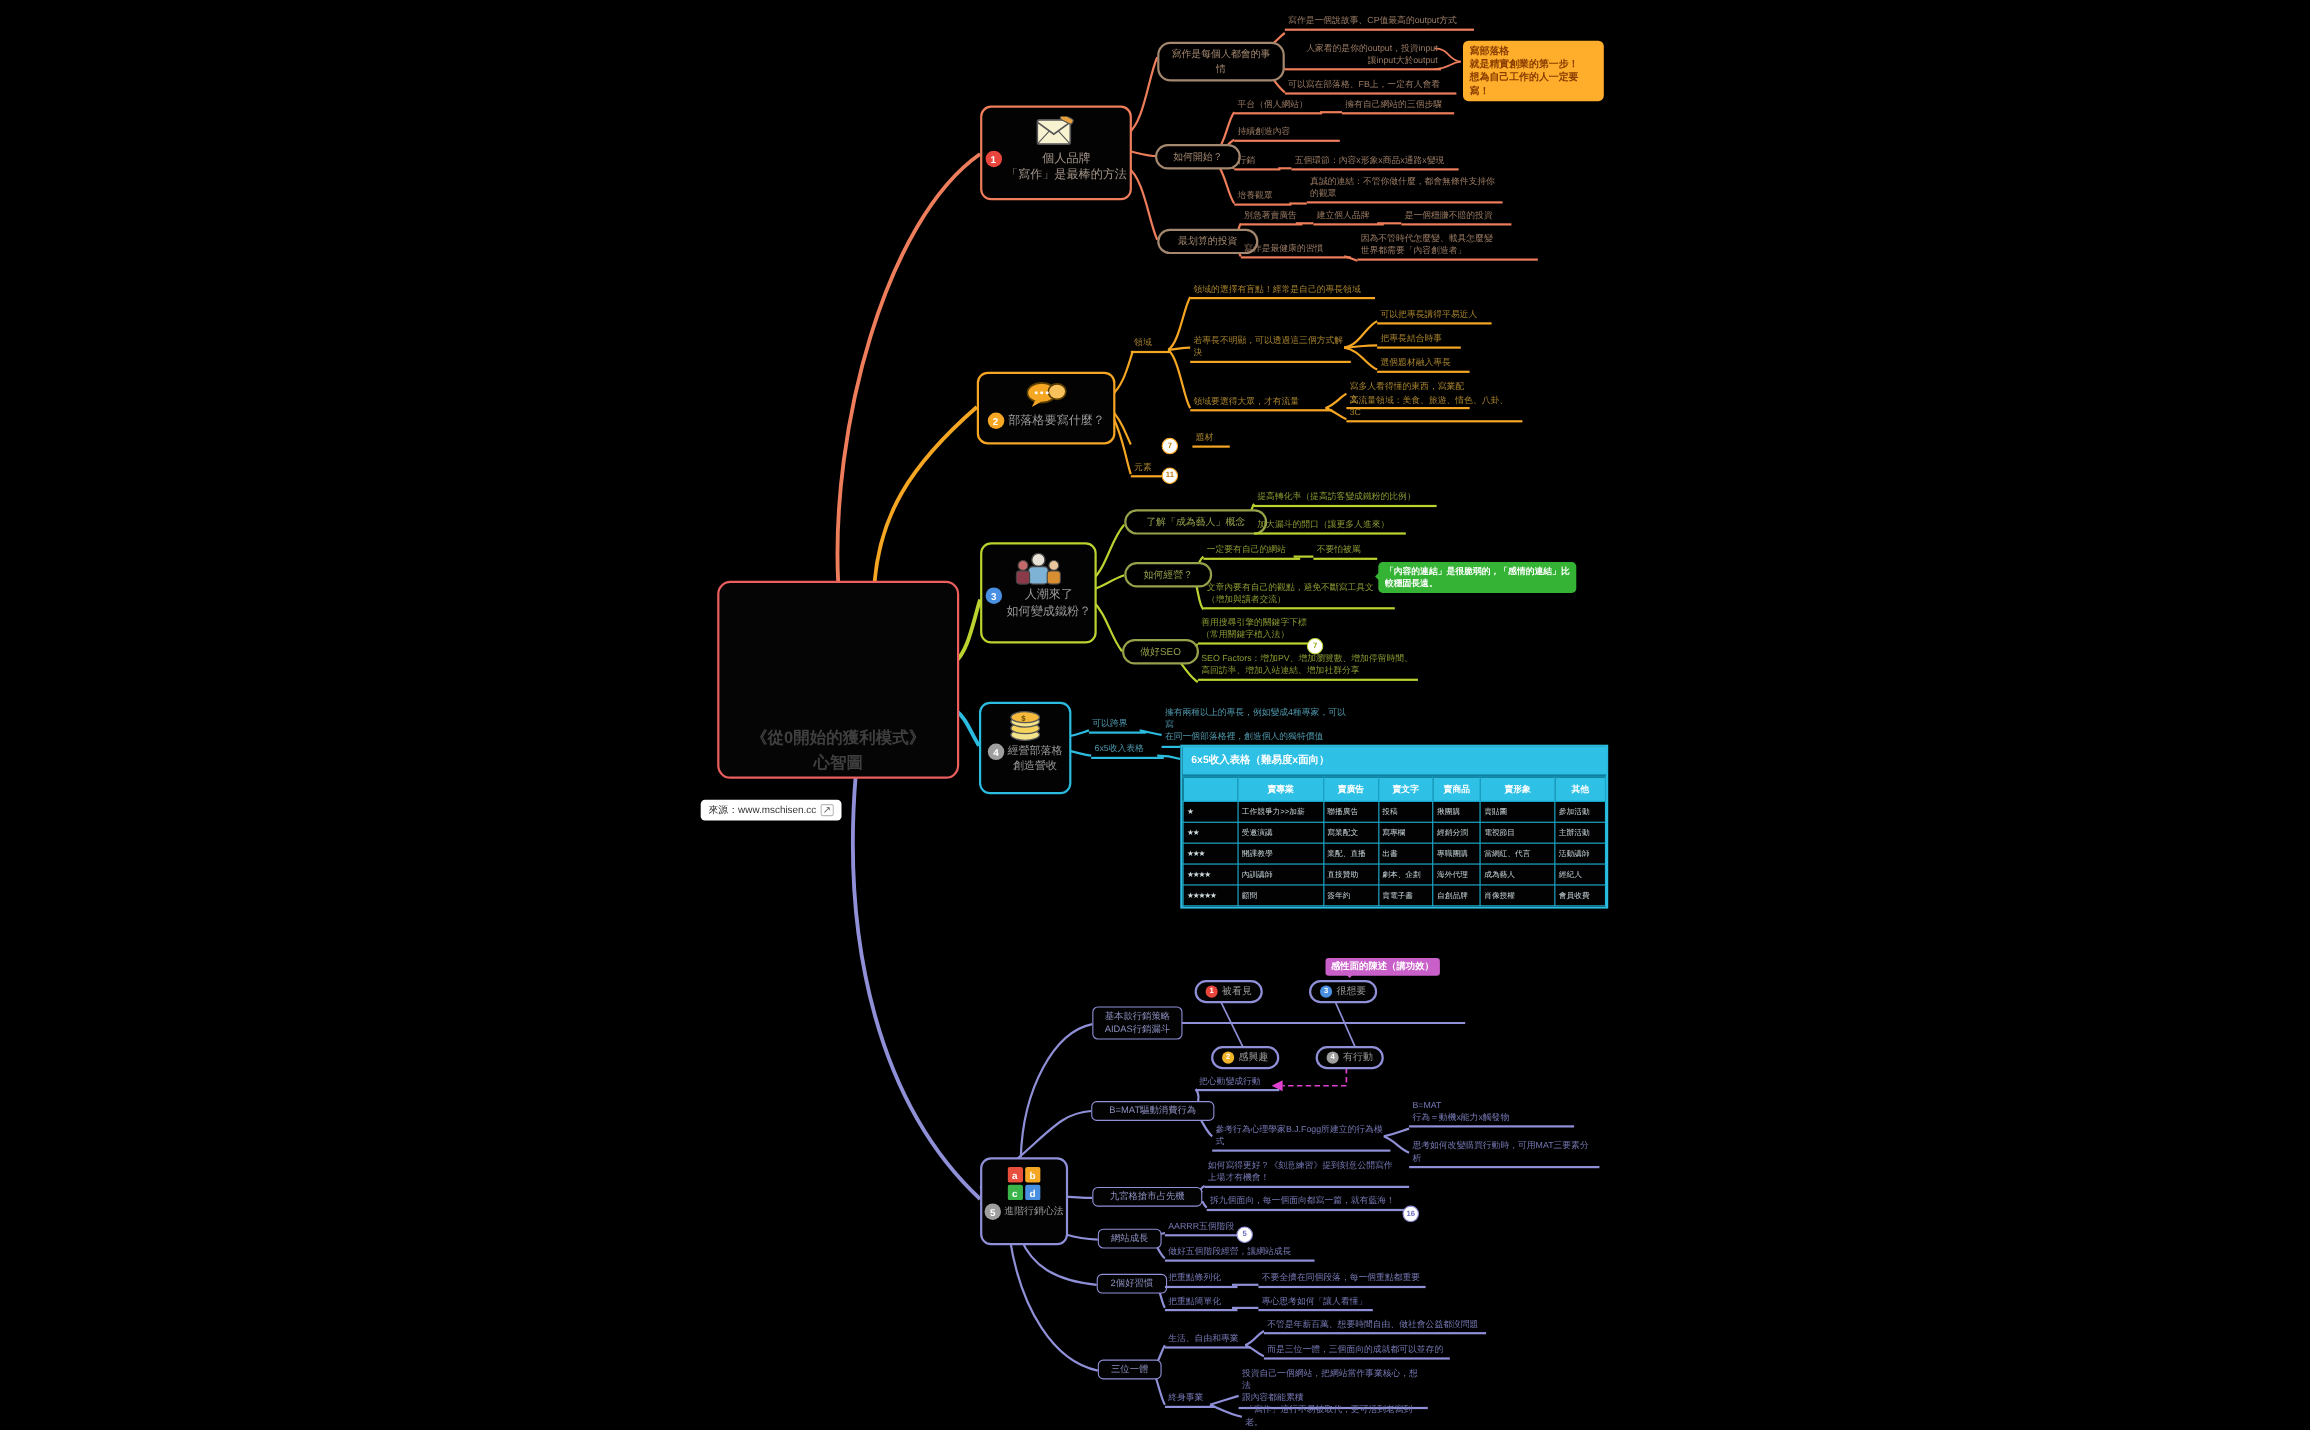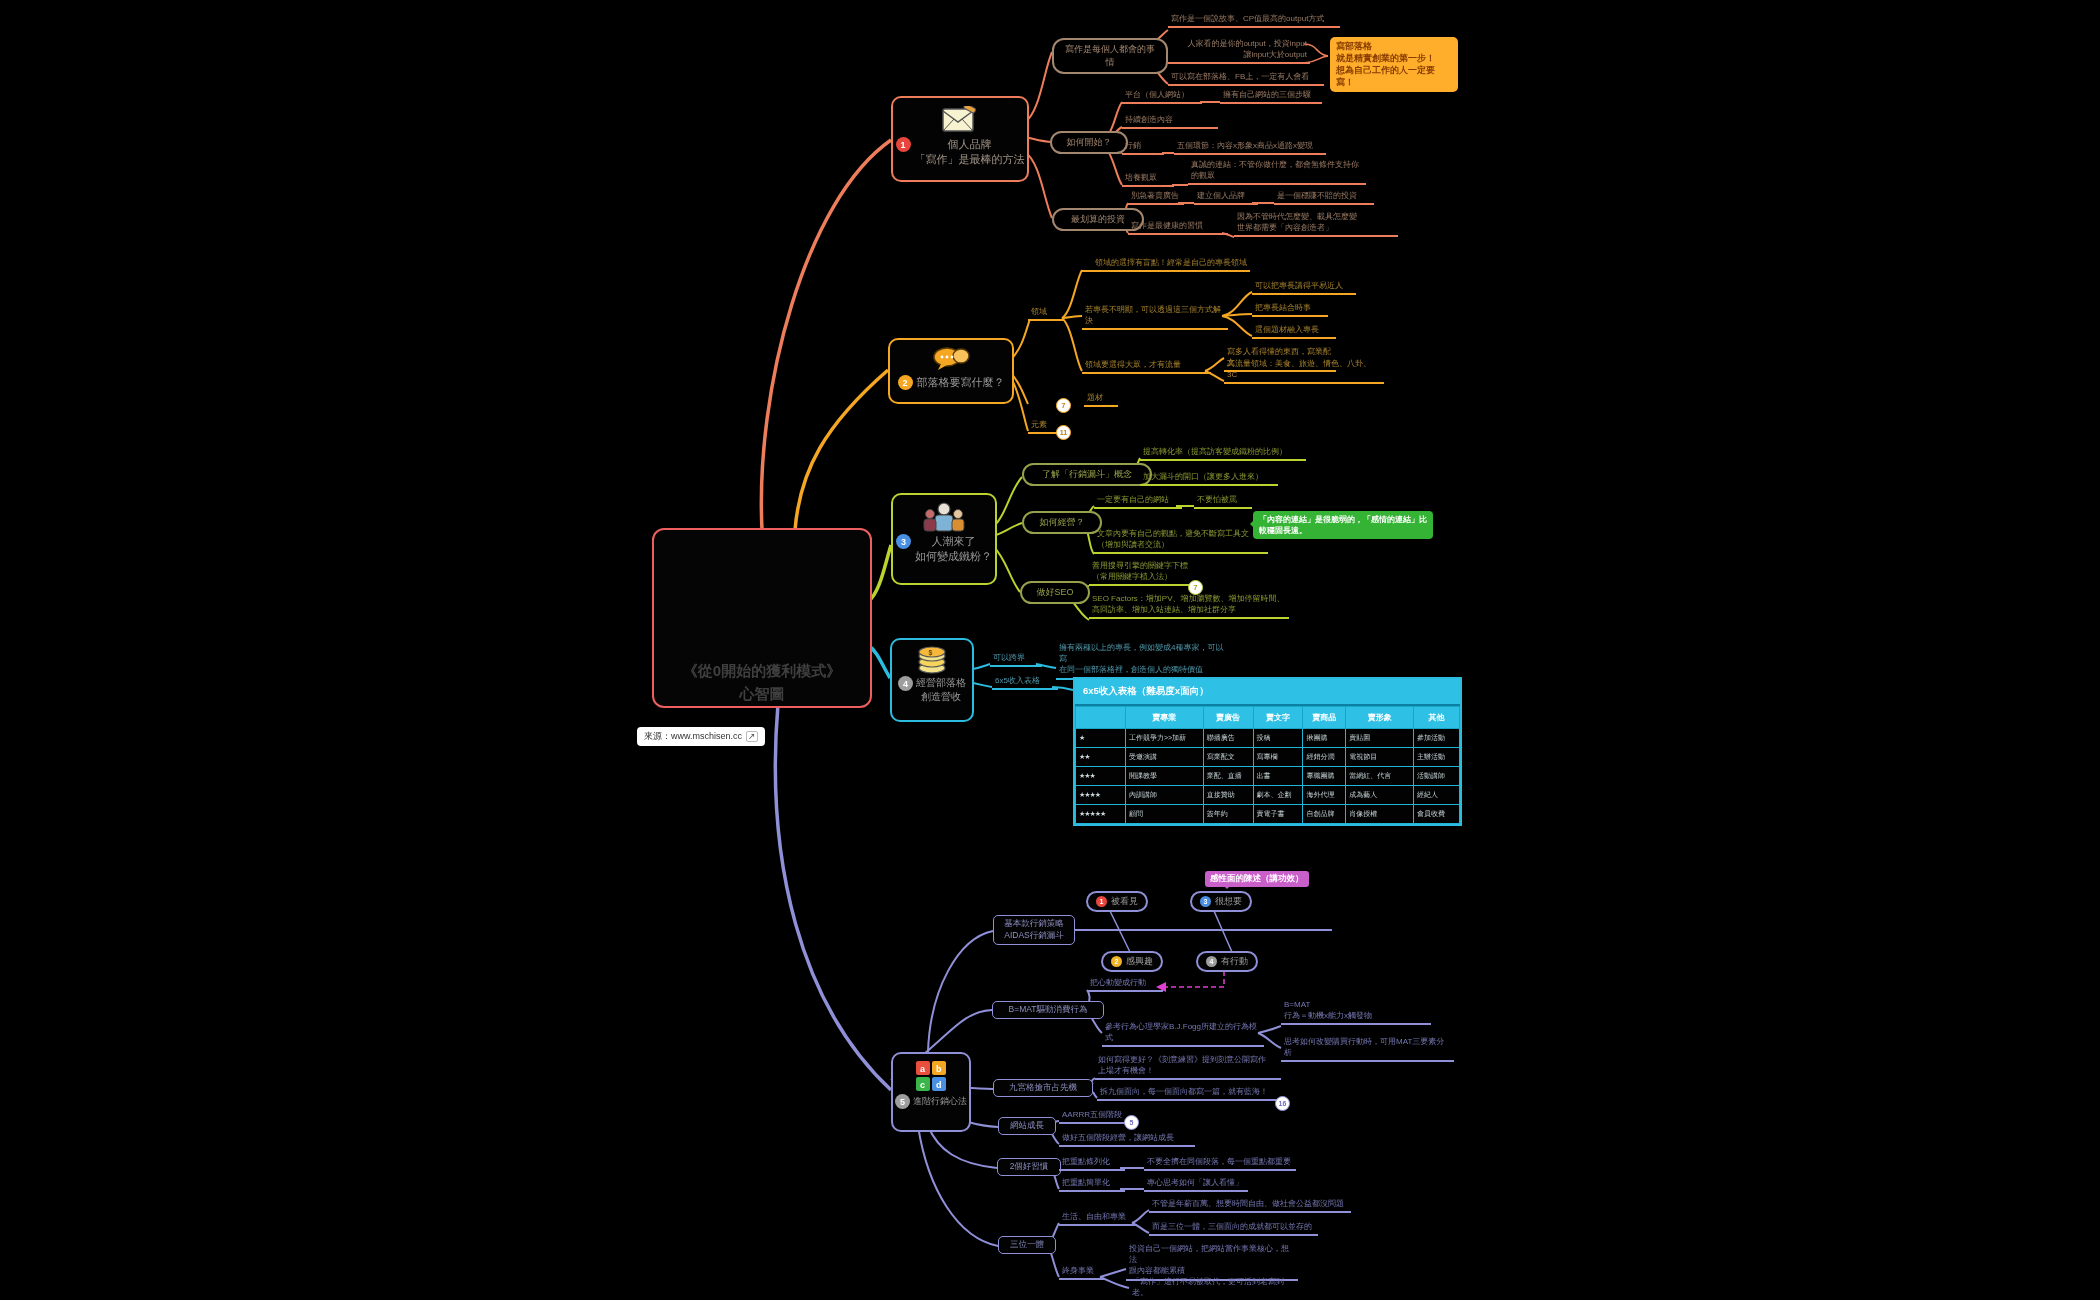--- a/index.html
+++ b/index.html
@@ -238,21 +238,21 @@
       <circle cx="16" cy="11" r="1.4" fill="#fff"></circle>
       <circle cx="21" cy="11" r="1.4" fill="#fff"></circle>
   </svg>
   <div style="display:flex;align-items:center;justify-content:center;gap:4px;margin-top:3px;">
     <span class="badge badge16" style="background:#F5A623;">2</span>
     <span class="ttl" style="color:#9a9a9a;">部落格要寫什麼？</span>
   </div>
 </div>
 
 <div class="abs lbl u c2 c2t" style="left:1028px;top:306px;width:30px;">領域</div>
-<div class="abs leaf u c2 c2t" style="left:1082px;top:257px;width:162px;text-align:right;">領域的選擇有盲點！經常是自己的專長領域</div>
+<div class="abs leaf u c2 c2t" style="left:1082px;top:257px;width:162px;">領域的選擇有盲點！經常是自己的專長領域</div>
 <div class="abs leaf u c2 c2t" style="left:1082px;top:304px;width:140px;">若專長不明顯，可以透過這三個方式解決</div>
 <div class="abs leaf u c2 c2t" style="left:1252px;top:280px;width:98px;">可以把專長講得平易近人</div>
 <div class="abs leaf u c2 c2t" style="left:1252px;top:302px;width:70px;">把專長結合時事</div>
 <div class="abs leaf u c2 c2t" style="left:1252px;top:324px;width:78px;">選個題材融入專長</div>
 <div class="abs leaf u c2 c2t" style="left:1082px;top:359px;width:123px;">領域要選得大眾，才有流量</div>
 <div class="abs leaf u c2 c2t" style="left:1224px;top:346px;width:106px;">寫多人看得懂的東西，寫業配文</div>
 <div class="abs leaf u c2 c2t" style="left:1224px;top:358px;width:154px;">高流量領域：美食、旅遊、情色、八卦、3C</div>
 <div class="abs lbl u c2 c2t" style="left:1084px;top:392px;width:28px;">題材</div>
 <div class="abs cbadge" style="left:1056px;top:398px;border:1.5px solid #F5A623;color:#c07d10;">7</div>
 <div class="abs lbl u c2 c2t" style="left:1028px;top:419px;width:28px;">元素</div>
@@ -269,21 +269,21 @@
   </svg>
   <div style="display:flex;align-items:flex-start;justify-content:center;gap:4px;margin-top:2px;">
     <span class="badge badge16" style="background:#4A90E2;">3</span>
     <span class="ttl" style="color:#9a9a9a;">
       <div>人潮來了</div>
       <div>如何變成鐵粉？</div>
     </span>
   </div>
 </div>
 
-<div class="abs pill c3" style="left:1022px;top:463px;width:110px;">了解「行銷漏斗」概念</div>
+<div class="abs pill c3" style="left:1022px;top:463px;width:110px;">了解「成為藝人」概念</div>
 <div class="abs leaf u c3 c3t" style="left:1140px;top:446px;width:160px;">提高轉化率（提高訪客變成鐵粉的比例）</div>
 <div class="abs leaf u c3 c3t" style="left:1140px;top:471px;width:132px;">加大漏斗的開口（讓更多人進來）</div>
 
 <div class="abs pill c3" style="left:1022px;top:511px;width:60px;">如何經營？</div>
 <div class="abs lbl u c3 c3t" style="left:1094px;top:494px;width:82px;">一定要有自己的網站</div>
 <div class="abs lbl u c3 c3t" style="left:1194px;top:494px;width:52px;">不要怕被罵</div>
 <div class="abs leaf u c3 c3t" style="left:1094px;top:528px;width:168px;">
   <div>文章內要有自己的觀點，避免不斷寫工具文</div>
     <div>（增加與讀者交流）</div>
 </div>

